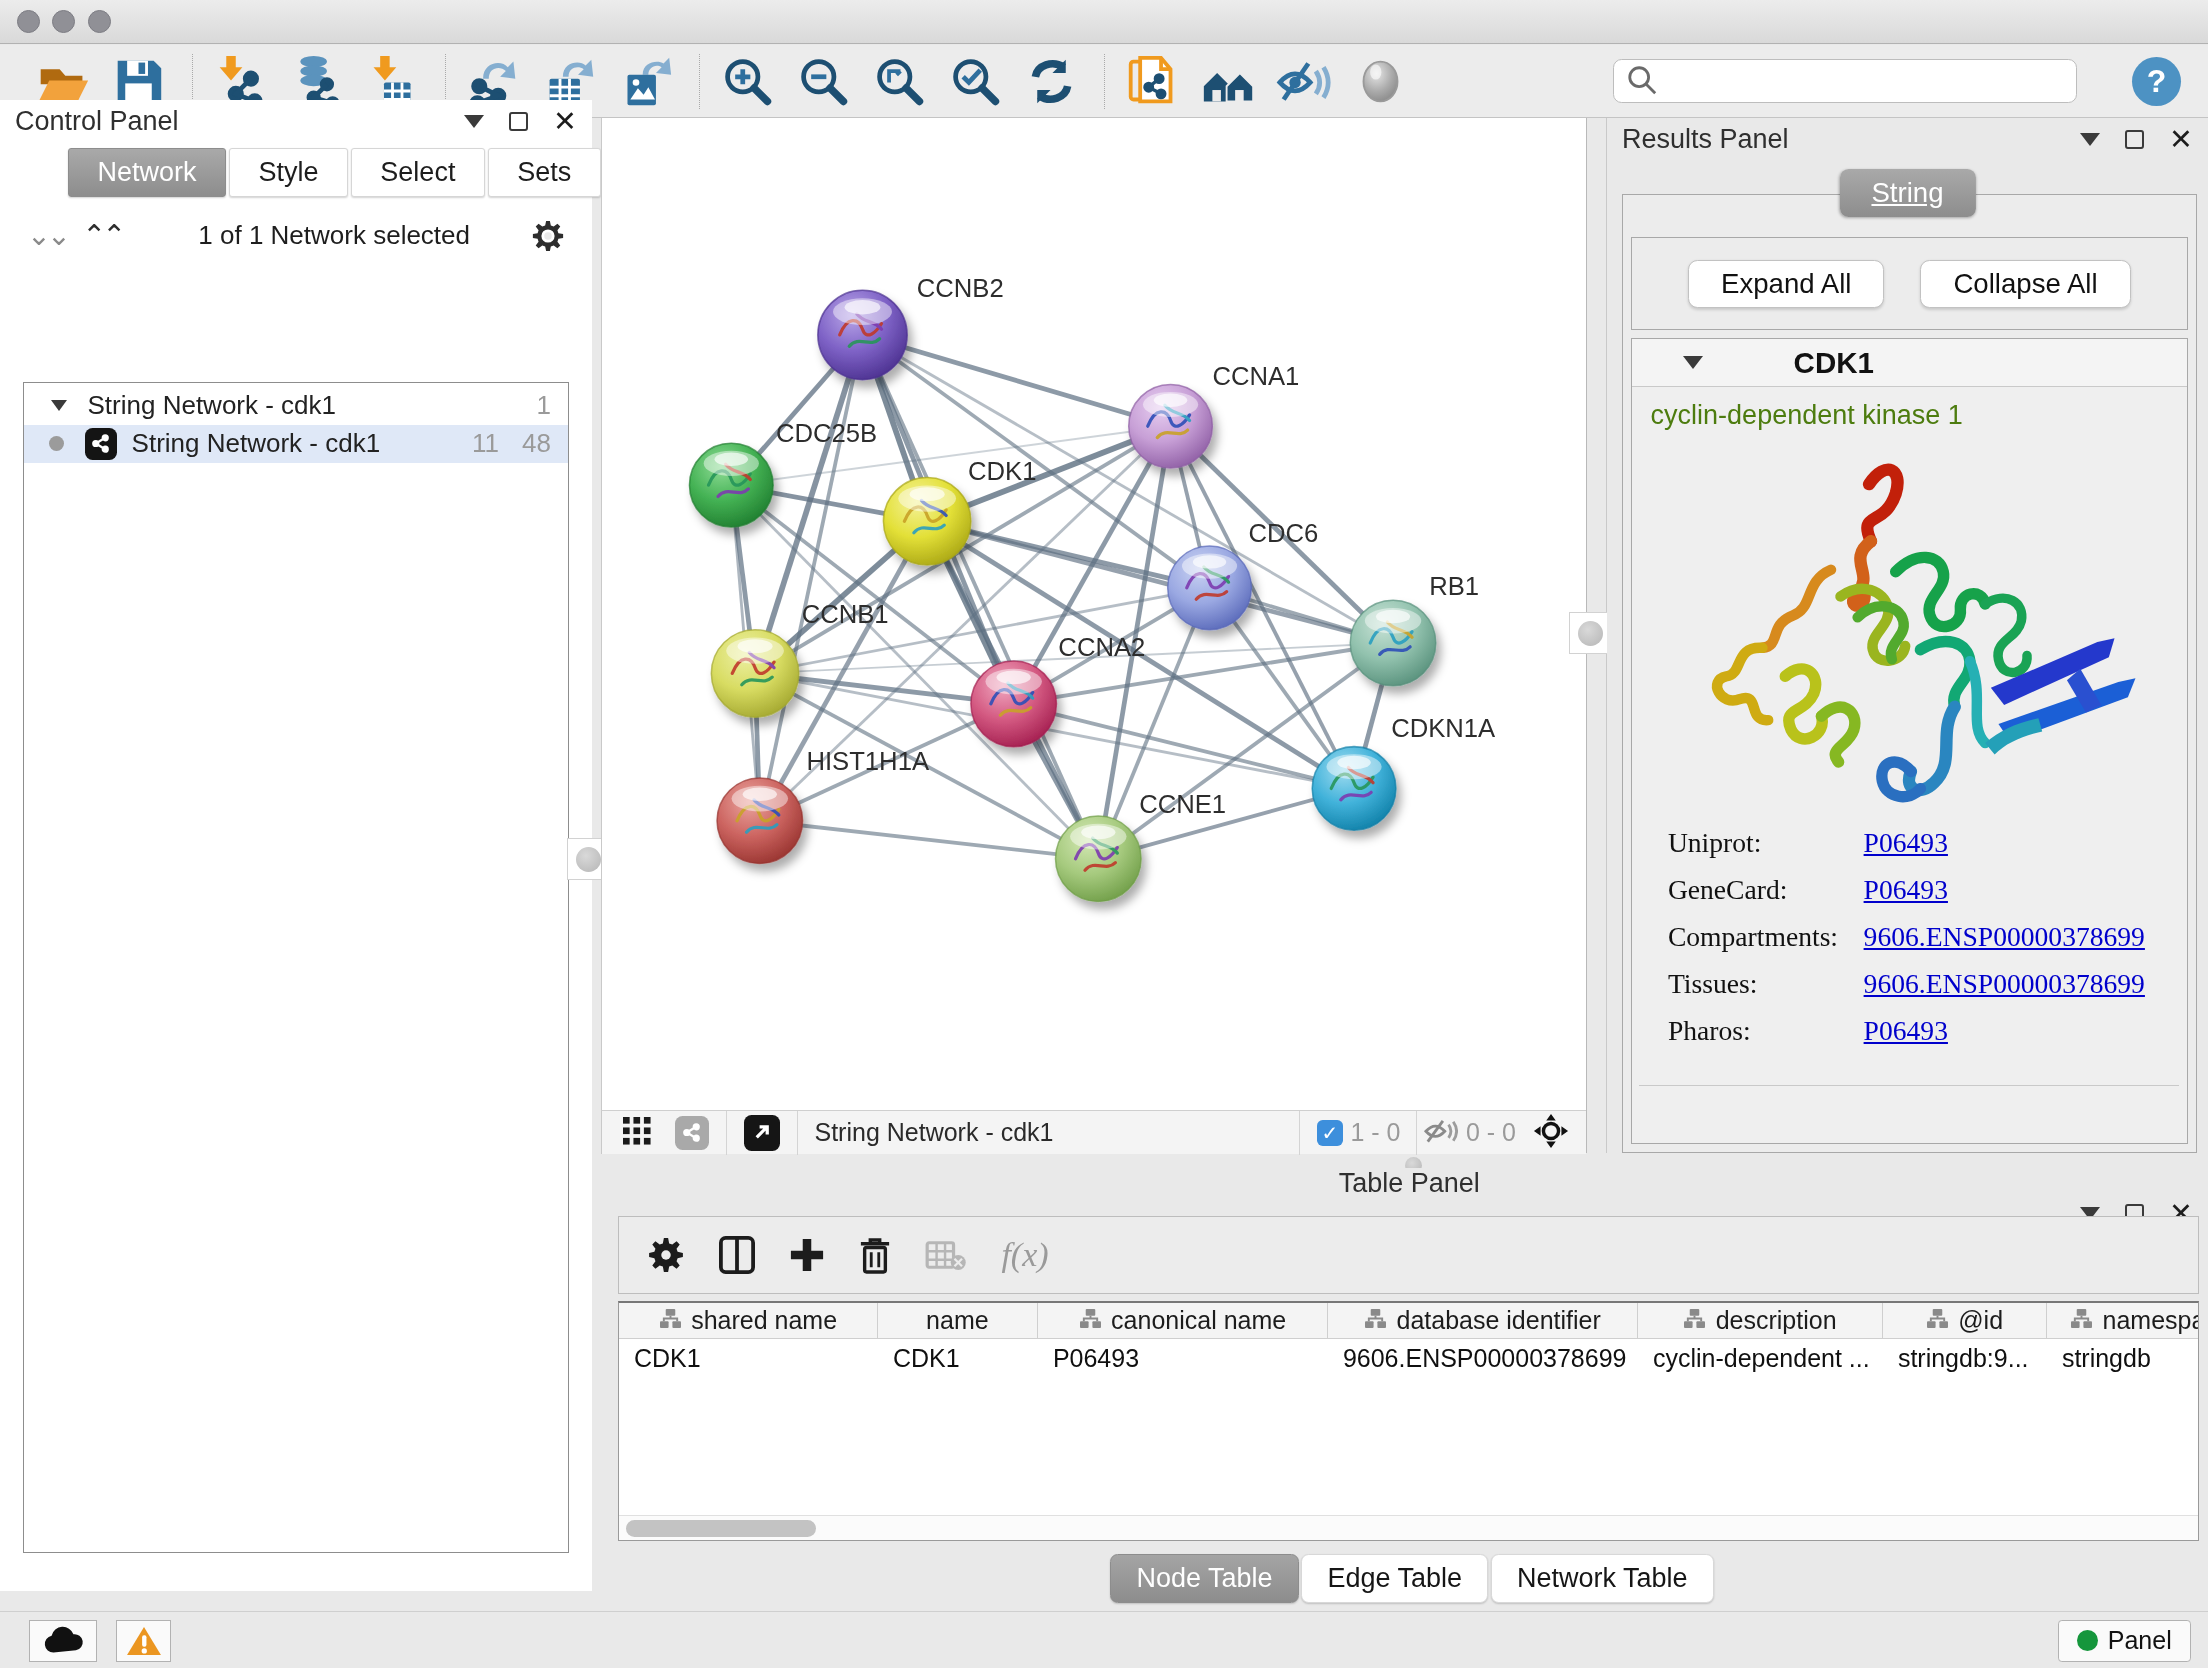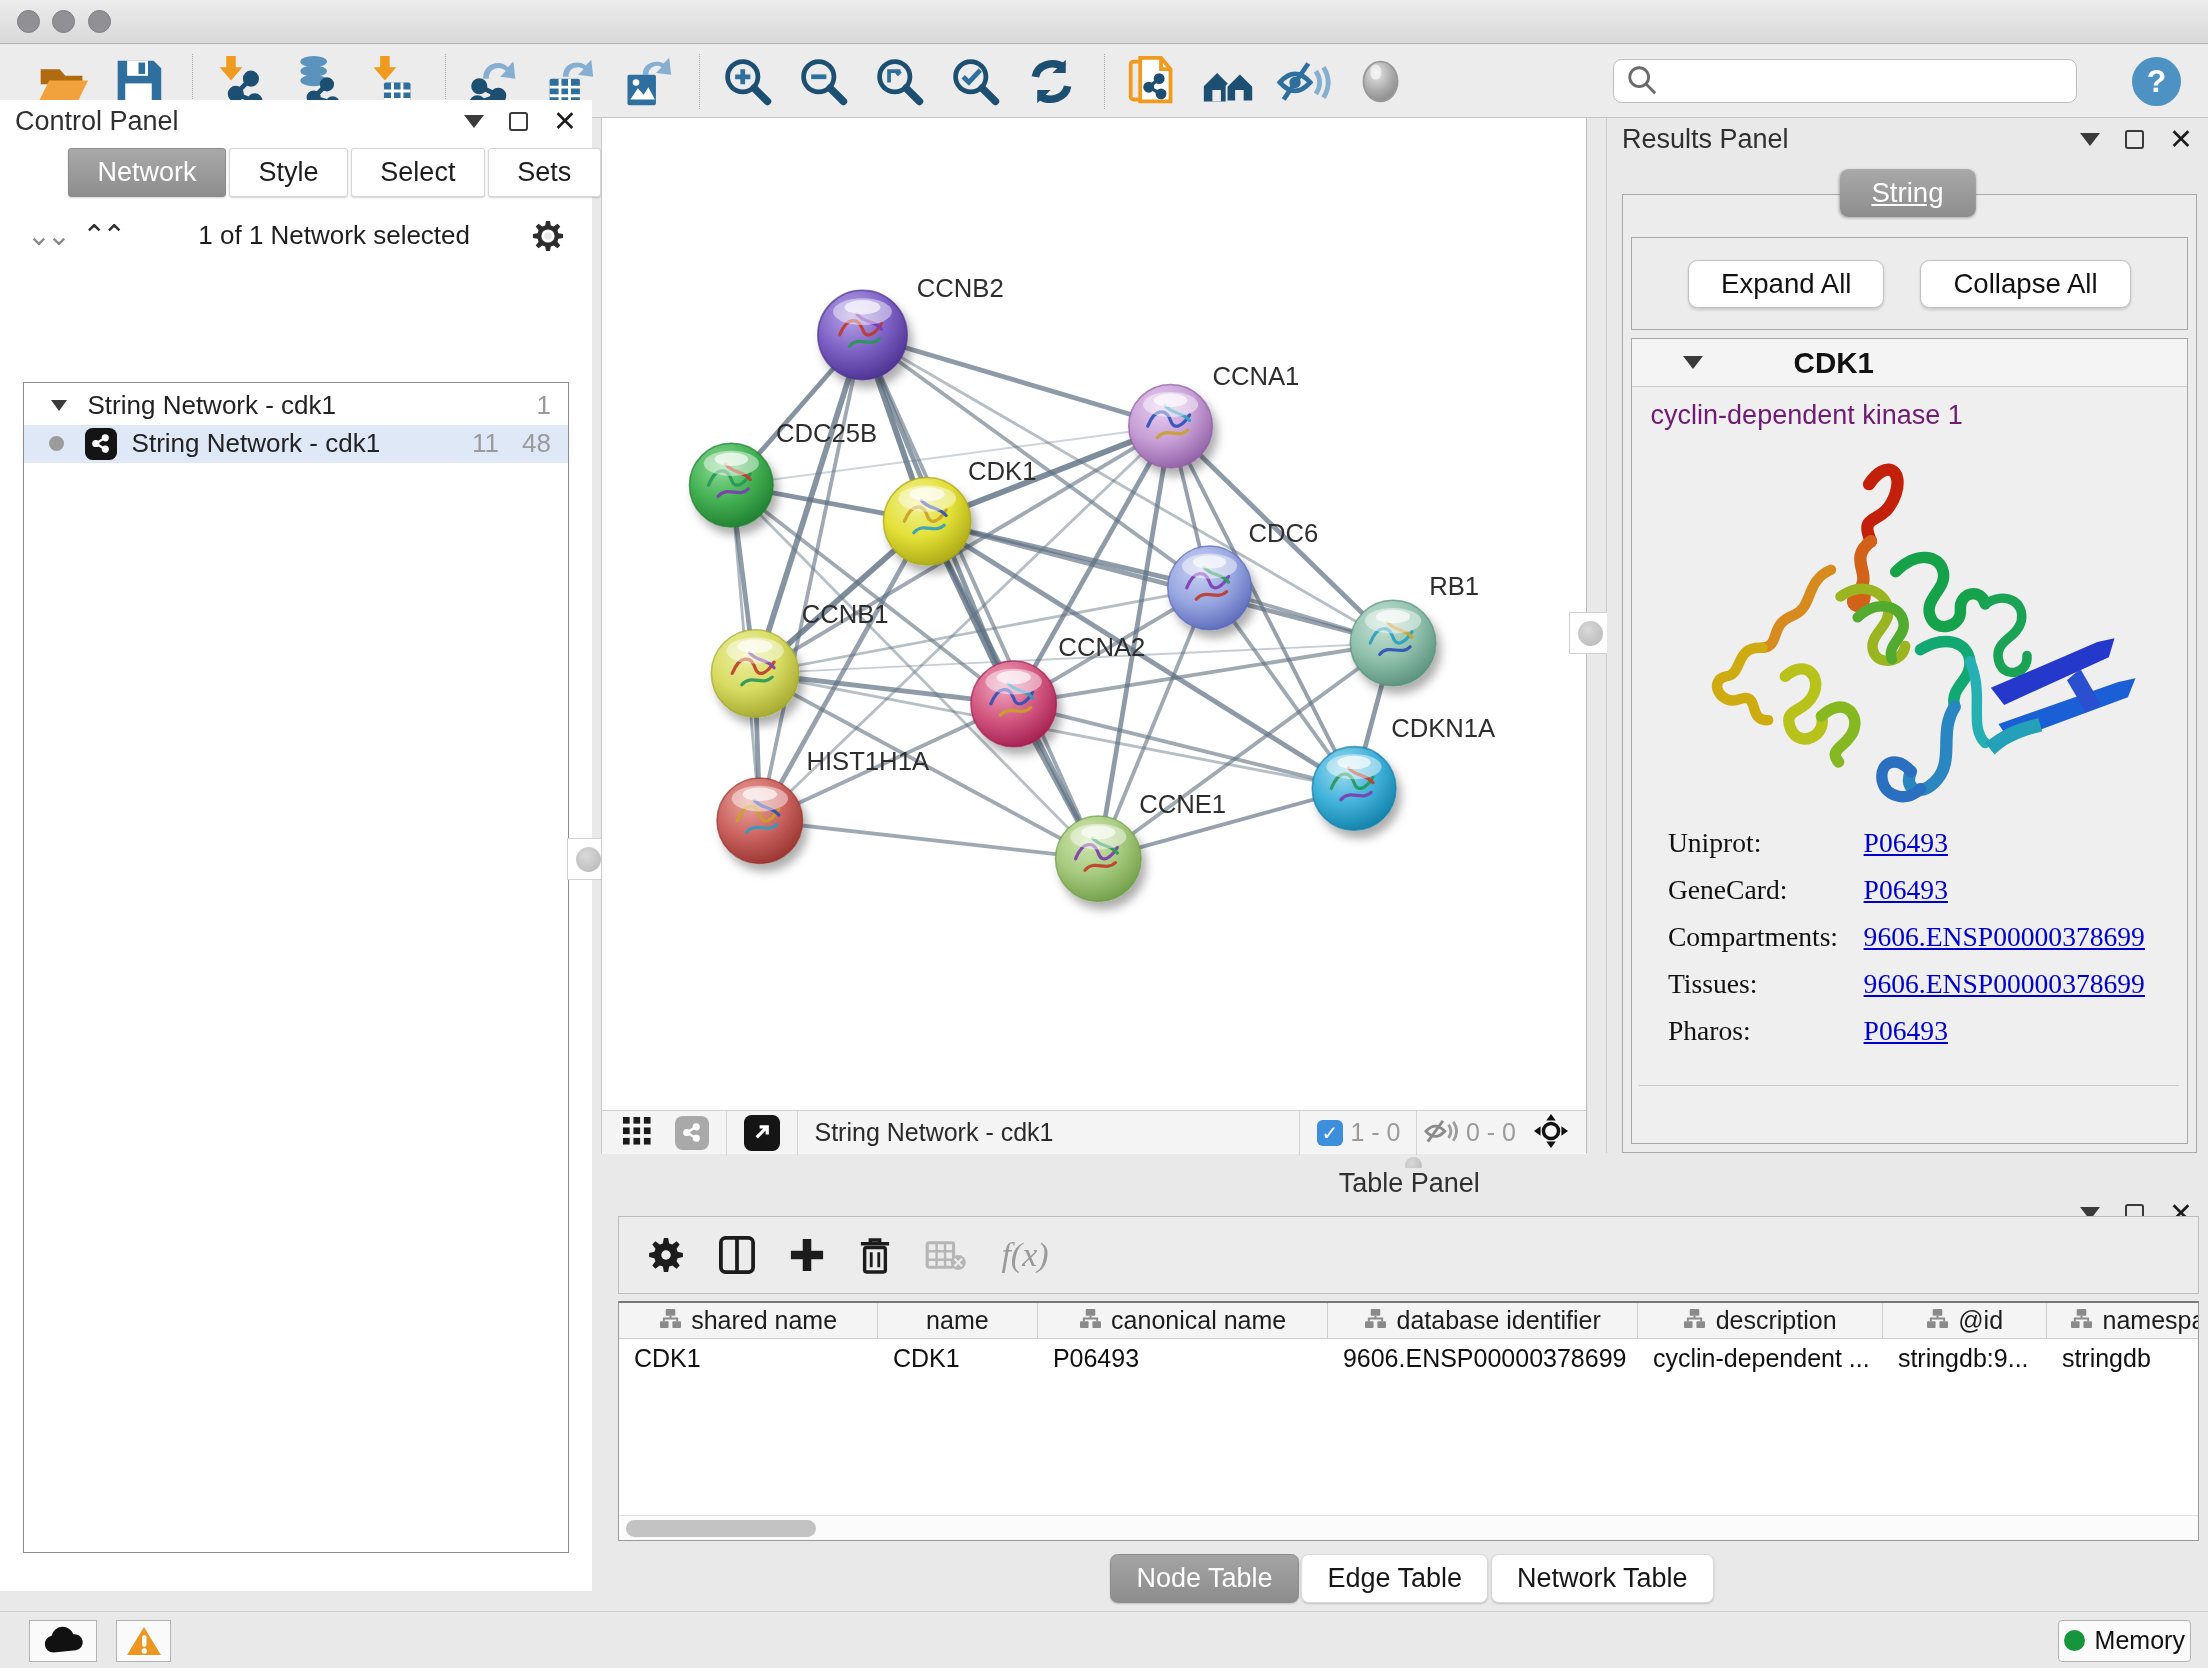--- a/index.html
+++ b/index.html
@@ -74,21 +74,21 @@
     display:flex; align-items:center; box-shadow:0 1px 2.9px rgba(0,0,0,.3); z-index:2;text-decoration:underline; }
   #rp-box { position:absolute; left:15px; right:11.4px; top:76px; bottom:11.4px; background:#ececec; border:1px solid #a8a8a8; }
   #rp-buttons-box { position:absolute; left:7.6px; right:7.6px; top:42px; height:93px; border:1px solid #a8a8a8;
      display:flex; align-items:center; justify-content:center; gap:36px; }
   .rp-btn { height:48px; padding:0 32px; background:#fff; border:1px solid #c2c2c2; border-radius:9.5px;
      font-size:27.6px; display:flex; align-items:center; box-shadow:0 1.9px 2.9px rgba(0,0,0,.15); color:#111; }
   #rp-protein-box { position:absolute; left:7.6px; right:7.6px; top:143px; bottom:7.6px; border:1px solid #a8a8a8; background:#efefef; }
   #rp-protein-header { height:48px; background:#f4f4f4; border-bottom:1px solid #c9c9c9; display:flex; align-items:center; }
   #rp-protein-header .tri-down { margin-left:51px; }
   #protein-name { font-size:29.5px; font-weight:bold; margin-left:91px; color:#111; }
-  #protein-desc { font-size:27px; color:#701a75; padding:13.3px 0 0 19px; }
+  #protein-desc { font-size:27px; color:#4d7c0f; padding:13.3px 0 0 19px; }
   #protein-image { display:block; margin:17px auto 0 auto; }
   #crosslinks { font-family:"Liberation Serif", "DejaVu Serif", serif; padding-left:23px; margin-top:5.7px; }
   #crosslinks-heading { font-size:29.5px; font-weight:bold; color:#000; margin-bottom:9.5px; }
   .cl-row { display:flex; font-size:27.6px; margin-bottom:15px; }
   .cl-label { width:209px; color:#111; padding-left:13.3px; }
   .cl-link { color:#0000cc; text-decoration:underline; }
   #rp-bottom-line { position:absolute; left:7.6px; right:7.6px; bottom:57px; border-top:1px solid #c9c9c9; }
 
   
   #table-panel { left:616px; top:1168px; width:1592px; height:380px; background:#e9e9e9; }
@@ -871,16 +871,16 @@
   </div>
   <div class="sb-btn" id="warn-btn">
     <svg width="36" height="32" viewBox="0 0 38 34">
       <path d="M19 2 L37 32 H1 Z" fill="#eb9621"></path>
       <rect x="17" y="11" width="4.6" height="12" rx="2" fill="#fff"></rect>
         <circle cx="19.3" cy="27.5" r="2.8" fill="#fff"></circle>
     </svg>
   </div>
   <div class="sb-btn" id="memory-btn">
     <span id="memory-dot"></span>
-    <span>Memory</span>
+    <span>Panel</span>
   </div>
 </div>
 
 
 </body></html>

